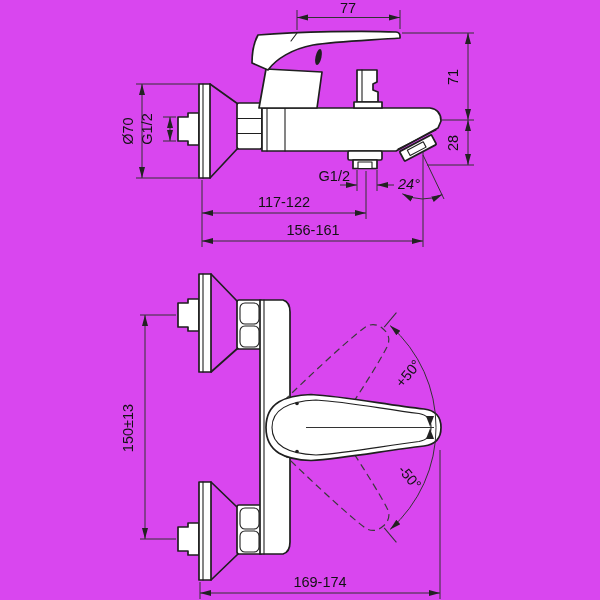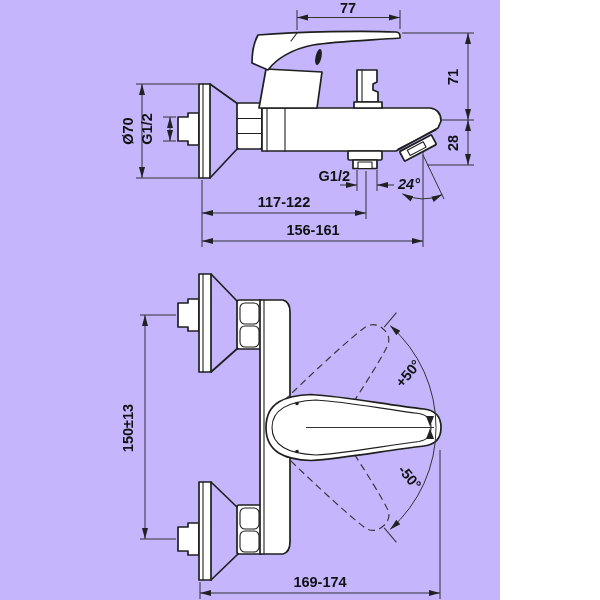--- a/index.html
+++ b/index.html
@@ -1,16 +1,16 @@
 <!DOCTYPE html>
 <html><head>
 <meta charset="utf-8">
 <style>
   html,body{margin:0;padding:0;background:#fff;}
-  .stage{width:500px;height:600px;background:#c4b5fd;position:relative;overflow:hidden;font-weight:bold;}
+  .stage{width:600px;height:600px;background:#d946ef;position:relative;overflow:hidden;}
   svg{display:block;}
   .obj{fill:none;stroke:#1f1f1f;stroke-width:1.7;stroke-linejoin:round;stroke-linecap:round;}
   .objf{fill:#ffffff;stroke:#1f1f1f;stroke-width:1.7;stroke-linejoin:round;}
   .det{fill:none;stroke:#1f1f1f;stroke-width:1.1;stroke-linejoin:round;stroke-linecap:round;}
   .detf{fill:#ffffff;stroke:#1f1f1f;stroke-width:1.1;stroke-linejoin:round;}
   .thin{fill:none;stroke:#333;stroke-width:1;}
   .dim{fill:none;stroke:#333;stroke-width:1;marker-start:url(#arr);marker-end:url(#arr);}
   .lead{fill:none;stroke:#333;stroke-width:1;marker-end:url(#arr);}
   .dash{fill:none;stroke:#3a3a3a;stroke-width:1.2;stroke-dasharray:7 4.5;stroke-linejoin:round;}
   .blk{fill:#1f1f1f;stroke:none;}

